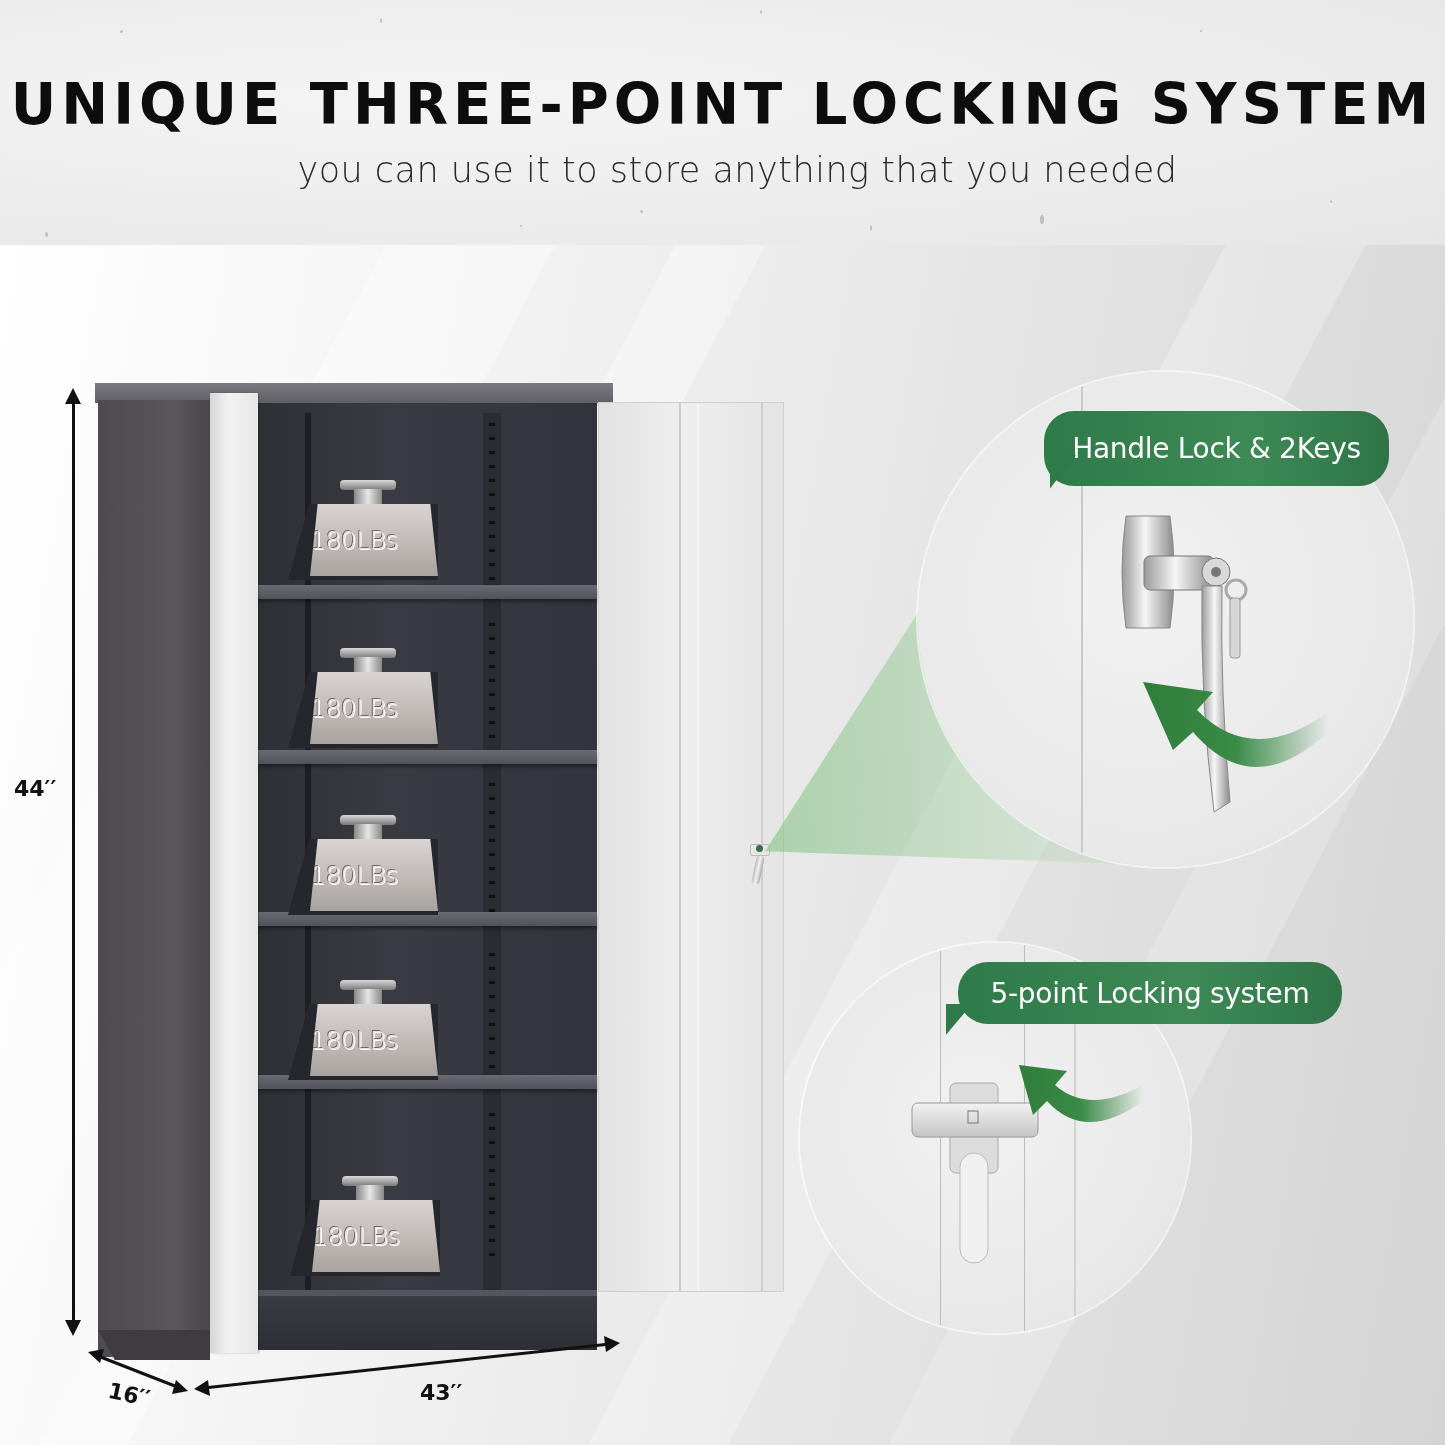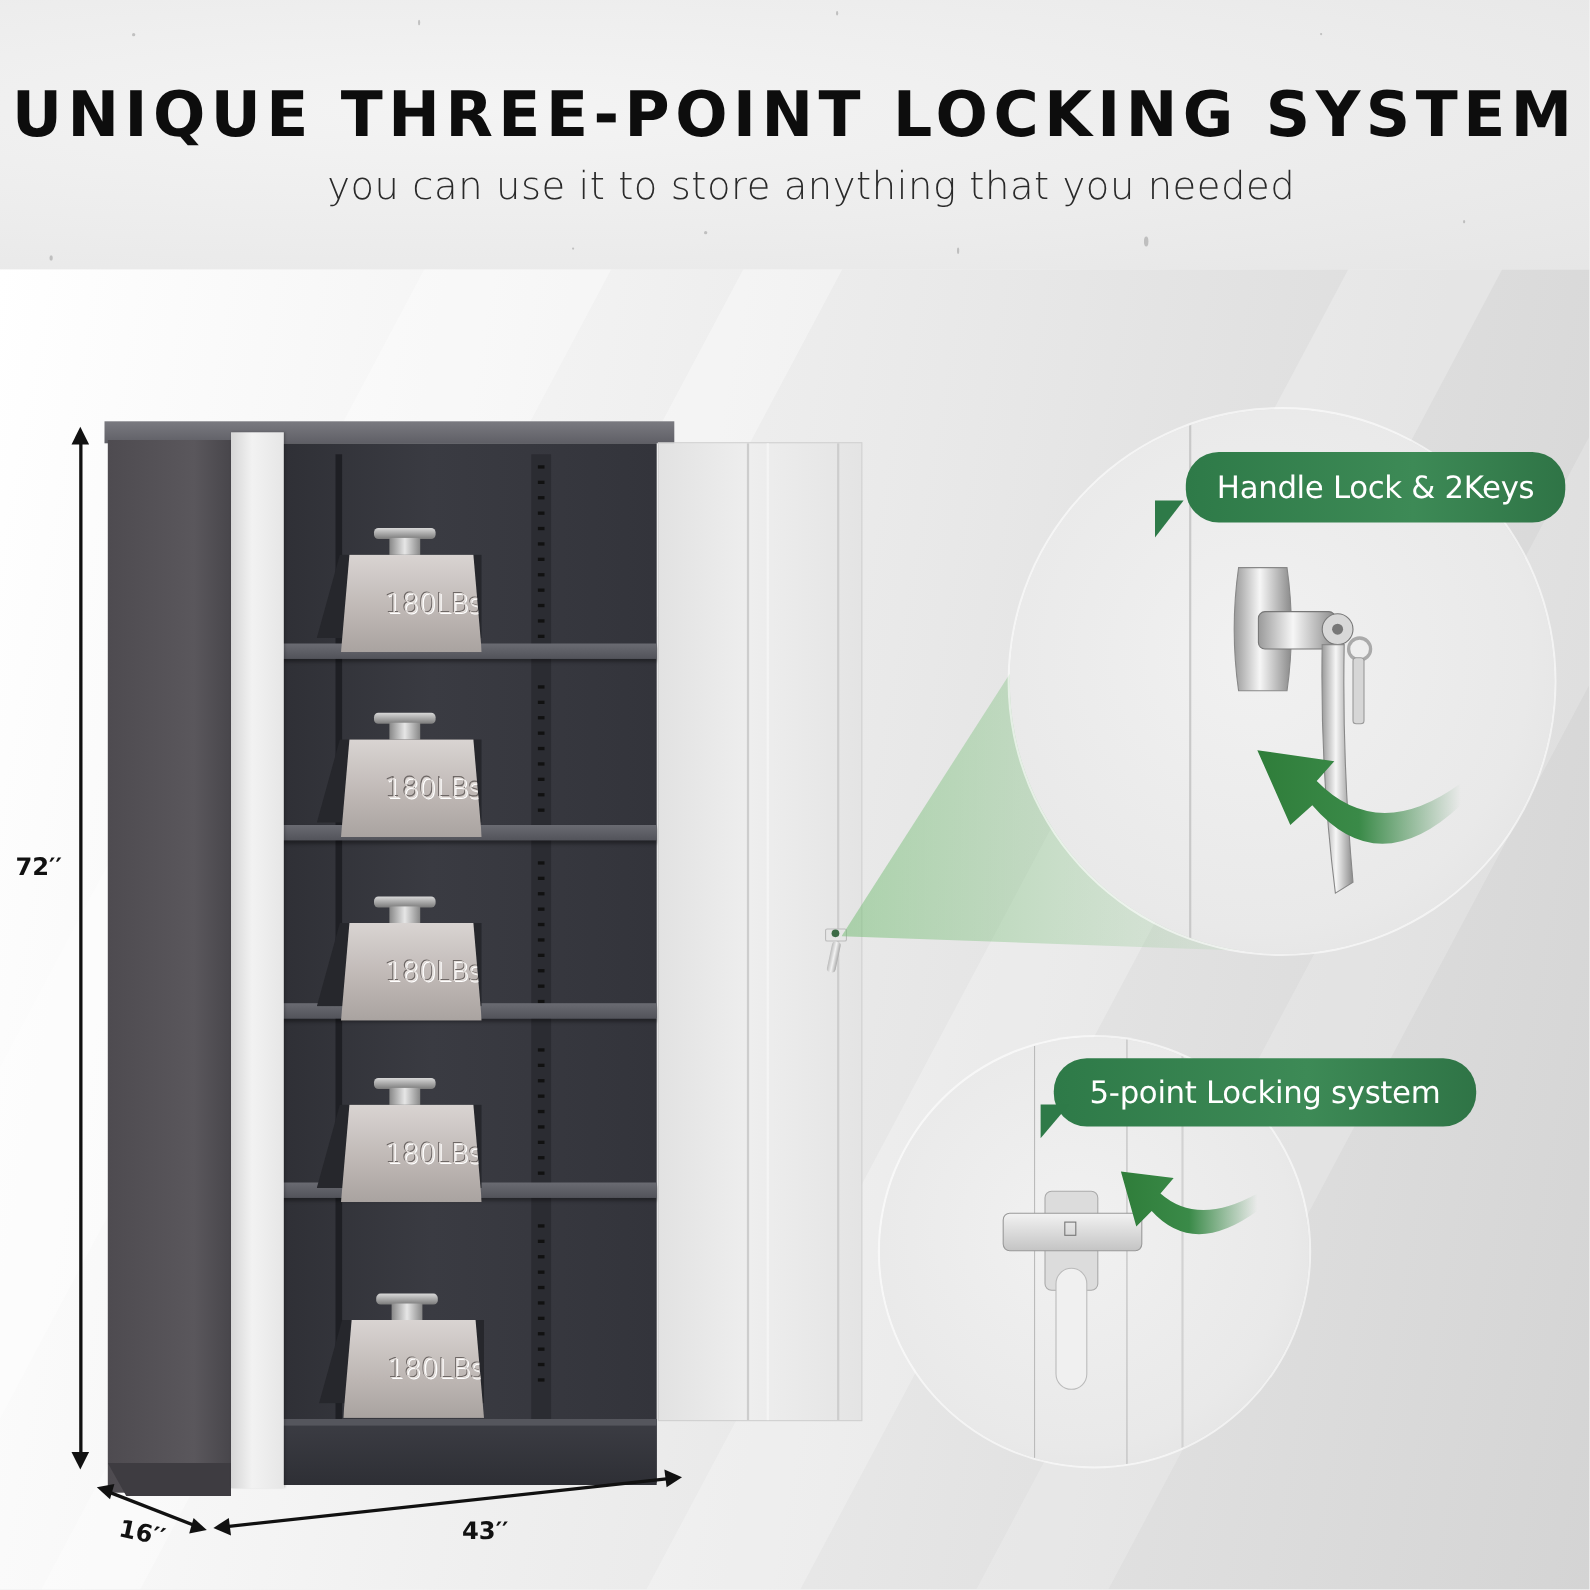--- a/index.html
+++ b/index.html
@@ -34,23 +34,23 @@
   .base { left:257px; top:1290px; width:340px; height:60px; background:linear-gradient(180deg,#3c3d44,#2e2f35); }
   .base-lip { left:257px; top:1290px; width:340px; height:6px; background:#55565d; }
   .door-right-panel { left:598px; top:402px; width:186px; height:890px; background:linear-gradient(90deg,#e2e2e2,#eeeeee 45%,#e4e4e4); border:1px solid #cfcfcf; box-sizing:border-box; }
   .door-fold { position:absolute; top:0; width:2px; height:100%; background:#cdcdcd; }
 
   
   .weight { position:absolute; width:150px; height:100px; }
   .weight .knob-top { position:absolute; left:52px; top:0; width:56px; height:10px; background:linear-gradient(180deg,#d8d8d8,#7a7a7a); border-radius:4px; }
   .weight .knob-stem { position:absolute; left:66px; top:9px; width:28px; height:16px; background:linear-gradient(90deg,#888,#e6e6e6 50%,#888); }
   .weight .body-dark { position:absolute; left:0; top:24px; width:150px; height:76px; background:#26272c; clip-path:polygon(14% 0,100% 0,100% 100%,0 100%); }
-  .weight .body { position:absolute; left:22px; top:24px; width:128px; height:89px;
+  .weight .body { position:absolute; left:22px; top:24px; width:128px; height:72px;
     background:linear-gradient(180deg,#d9d4d2,#bdb6b3 60%,#a9a3a0);
-    clip-path:polygon(6% 0,94% 0,100% 100%,0 100%); display:flex; align-items:center; justify-content:flex-end; }
+    clip-path:polygon(6% 0,94% 0,100% 100%,0 100%); display:flex; align-items:center; justify-content:flex-start; }
   .weight .lbl { font-size:25px; color:#e8e3e0; letter-spacing:-0.5px;
     text-shadow:-1px -1px 0 #6e6866, 1px 1px 0 #fff; font-family:"DejaVu Sans", sans-serif; font-weight:300; }
 
   
   .vline { left:72px; top:395px; width:3px; height:935px; background:#111; }
   .arrow-up { left:65px; top:388px; width:0; height:0; border-left:8px solid transparent; border-right:8px solid transparent; border-bottom:16px solid #111; }
   .arrow-down { left:65px; top:1320px; width:0; height:0; border-left:8px solid transparent; border-right:8px solid transparent; border-top:16px solid #111; }
   .dim-label { font-size:22px; font-weight:700; color:#111; font-family:"DejaVu Sans", sans-serif; }
 
   
@@ -85,21 +85,21 @@
 <div class="abs scene">
   <div class="beam" style="left:40px;width:170px"></div>
   <div class="beam" style="left:330px;width:90px"></div>
   <div class="beam" style="left:880px;width:140px;background:rgba(255,255,255,.25)"></div>
   <div class="beam" style="left:1180px;width:120px;background:rgba(255,255,255,.2)"></div>
 </div>
 
 <div class="abs vline"></div>
 <div class="abs arrow-up"></div>
 <div class="abs arrow-down"></div>
-<div class="abs dim-label" style="left:14px;top:776px">72′′</div>
+<div class="abs dim-label" style="left:14px;top:776px">44′′</div>
 
 <div>
   <div class="abs cab-top"></div>
   <div class="abs cab-side"></div>
   <div class="abs cab-side-bottom"></div>
   <div class="abs interior">
     <div class="inner-post" style="left:48px;top:10px;height:935px"></div>
     <div class="rail" style="left:226px;top:10px;height:880px">
       <span class="rail-dot" style="top:10px"></span>
         <span class="rail-dot" style="top:24px"></span>
@@ -249,21 +249,21 @@
     <defs>
         <linearGradient id="ga" x1="1" x2="0">
           <stop offset="0" stop-color="#3a8a48" stop-opacity="0"></stop>
           <stop offset=".5" stop-color="#3a8a48"></stop>
           <stop offset="1" stop-color="#2f7d3a"></stop>
         </linearGradient>
       </defs>
     <path d="M195 70 Q120 140 60 70 L40 88 L10 20 L80 30 L64 48 Q120 105 195 50 Z" fill="url(#ga)"></path>
   </svg>
 </div>
-<div class="bubble" style="left:1078px;top:411px;width:345px;height:64px">
+<div class="bubble" style="left:1044px;top:411px;width:345px;height:75px">
   <span>Handle Lock &amp; 2Keys</span>
 </div>
 <div class="abs" style="left:1050px;top:455px;width:0;height:0;border-top:14px solid #2e7a48;border-right:26px solid transparent;border-left:0;transform:scaleY(2.4);transform-origin:top"></div>
 
 <div class="circle" style="left:800px;top:943px;width:390px;height:390px">
   <div class="seam" style="left:140px;background:#bbb;width:1px"></div>
   <div class="seam" style="left:224px;background:#bbb;width:1px"></div>
   <div class="seam" style="left:274px;background:#d2d2d2;width:2px"></div>
   <svg style="position:absolute;left:110px;top:130px" width="140" height="200">
     <defs>

